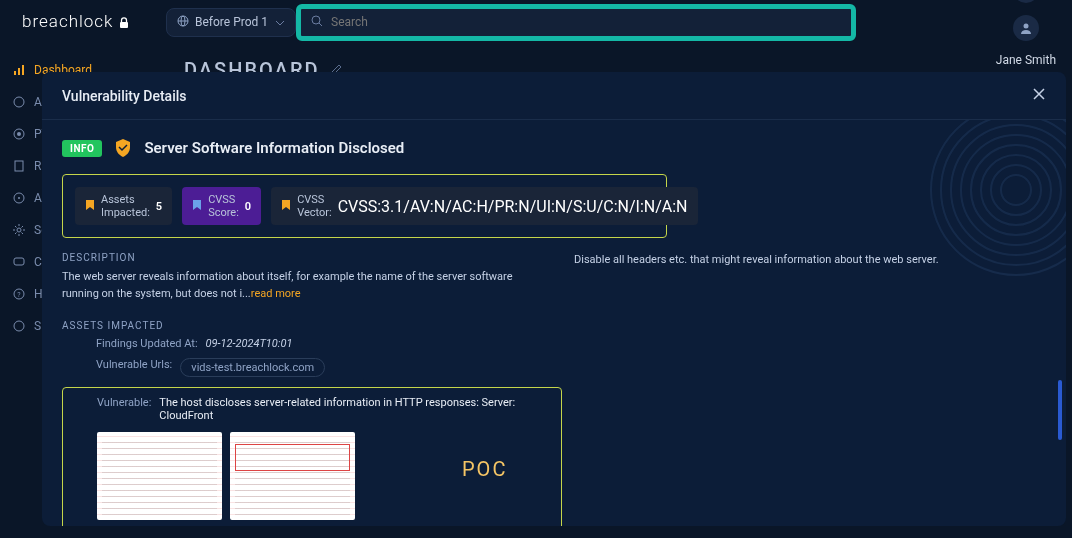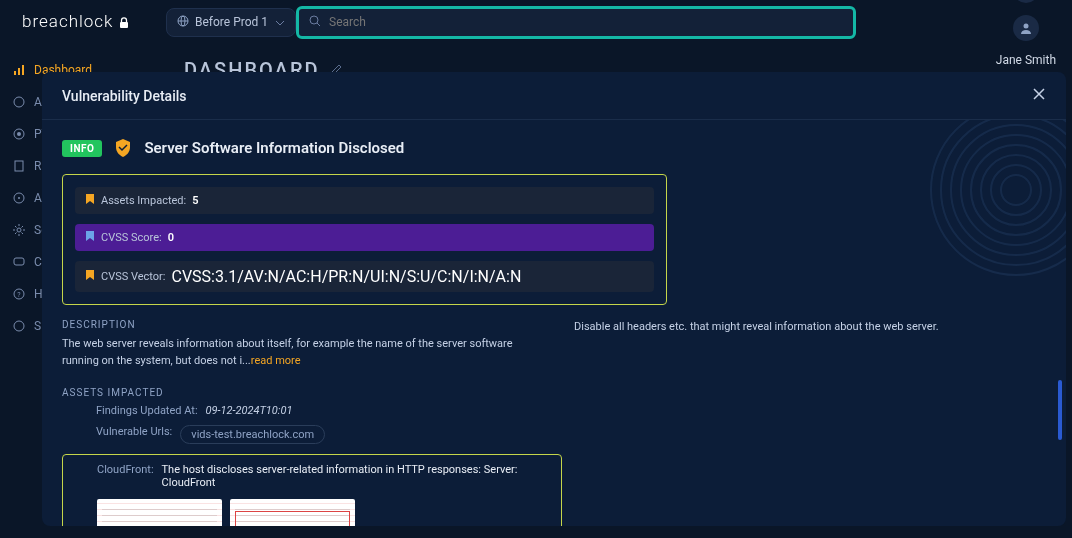--- a/index.html
+++ b/index.html
@@ -55,21 +55,21 @@
     .env-selector .chevron {
       margin-left: auto;
       color: #6a7ca0;
     }
     .search-box {
       flex: 1;
       display: flex;
       align-items: center;
       gap: 8px;
       background: #132138;
-      border: 3px solid #14b8a6;
+      border: 5px solid #14b8a6;
       border-radius: 6px;
       padding: 6px 10px;
       font-size: 12px;
       color: #6a7ca0;
       max-width: 560px;
     }
     .search-box input {
       background: transparent;
       border: none;
       outline: none;
@@ -221,21 +221,20 @@
     }
     
     .highlight-row {
       border: 1px solid #c5d64a;
       border-radius: 4px;
       padding: 12px;
       display: flex;
       gap: 10px;
       width: 605px;
       margin-bottom: 14px;
-      flex-direction: column;
     }
     .metric-chip {
       display: flex;
       align-items: center;
       gap: 6px;
       padding: 6px 10px;
       border-radius: 4px;
       font-size: 11px;
     }
     .metric-chip.dark {
@@ -654,21 +653,21 @@
       </div>
       <div class="asset-detail-row">
         <span>Vulnerable Urls:</span>
         <span class="url-pill">vids-test.breachlock.com</span>
       </div>
     </div>
 
     <div class="poc-container">
       <div class="poc-highlight">
         <div class="poc-desc-row">
-          <span class="poc-desc-label">CloudFront:</span>
+          <span class="poc-desc-label">Vulnerable:</span>
           <span class="poc-desc-text">The host discloses server-related information in HTTP responses: Server: CloudFront</span>
         </div>
         <div class="poc-images">
           <div class="poc-img">
               <div class="poc-text-lines"></div>
             </div>
           <div class="poc-img second">
               <div class="poc-text-lines"></div>
             </div>
         </div>

